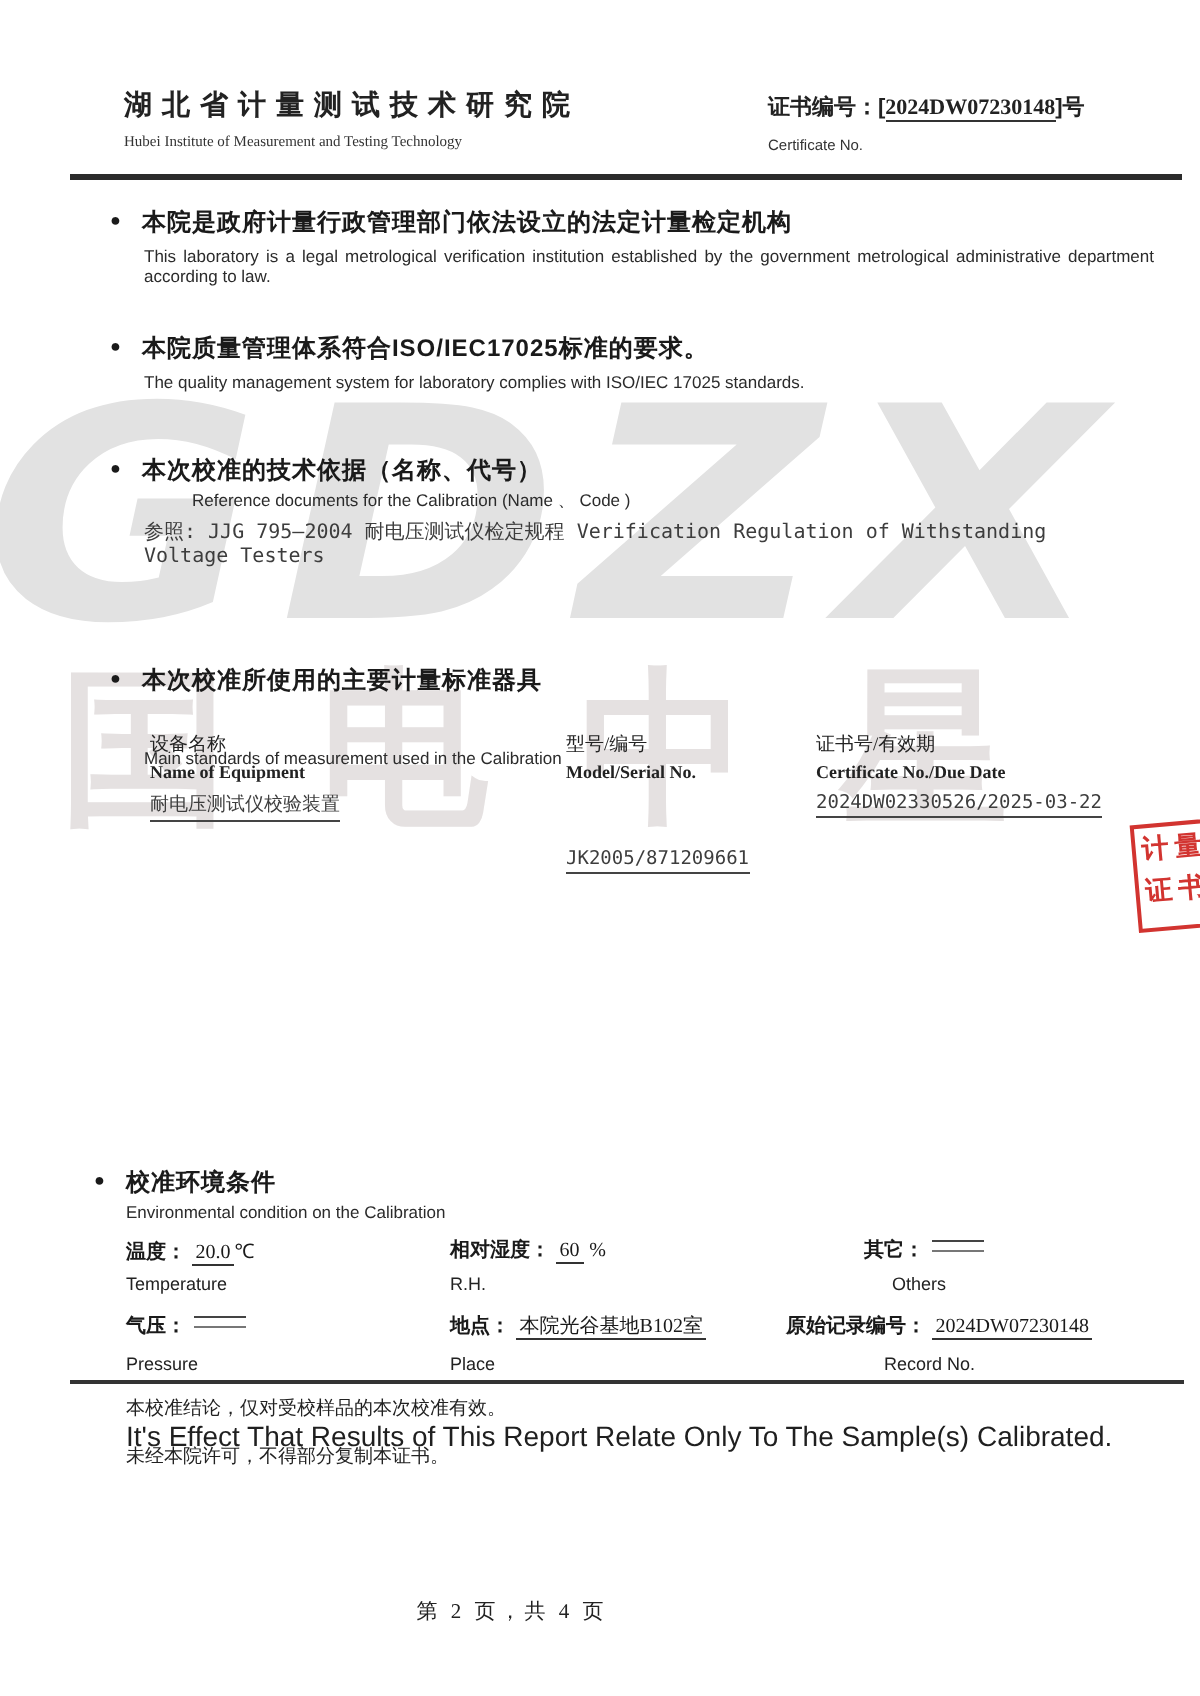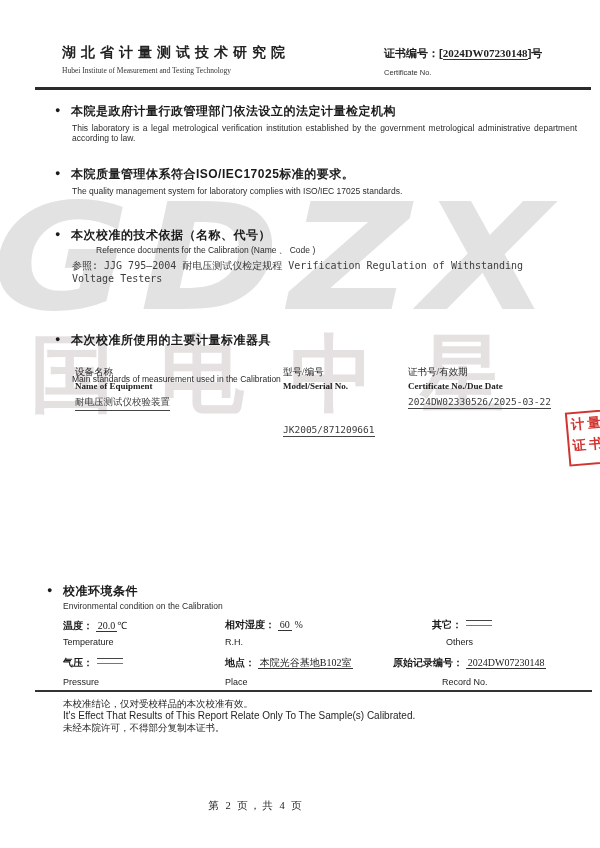--- a/index.html
+++ b/index.html
@@ -43,21 +43,21 @@
   .tl-en{font-size:9px;font-family:"Liberation Serif",serif;color:#222;font-weight:bold;}
   .tl-val{font-size:9.5px;border-bottom:1px solid #444;padding-bottom:1px;}
   
   .env-l{font-size:10px;font-weight:bold;color:#1a1a1a;white-space:nowrap;}
   .env-v{font-family:"Liberation Serif",serif;font-weight:normal;border-bottom:1px solid #333;padding:0 2px;}
   .env-u{font-family:"Liberation Serif",serif;font-weight:normal;}
   .env-en{font-size:9px;color:#222;}
   .blank{display:inline-block;width:26px;height:4px;border-top:1.5px solid #444;border-bottom:1px solid #777;vertical-align:2px;margin-left:4px;}
   
   .note-cn{font-size:9.5px;font-family:"Liberation Serif",serif;color:#222;}
-  .note-en{font-size:10px;color:#1f1f1f;}
+  .note-en{font-size:14px;color:#1f1f1f;}
   .footer{left:0;top:799px;width:512px;text-align:center;font-size:10.5px;
           font-family:"Liberation Serif",serif;letter-spacing:2px;color:#222;}
   
   .stamp{
     left:567px;top:409px;width:74px;height:48px;
     border:2.5px solid #d23430;transform:rotate(-5deg);
     color:#d23430;font-weight:bold;font-size:13.5px;line-height:1.55;
     padding:1px 3px;letter-spacing:3px;white-space:nowrap;
   }
 </style>

